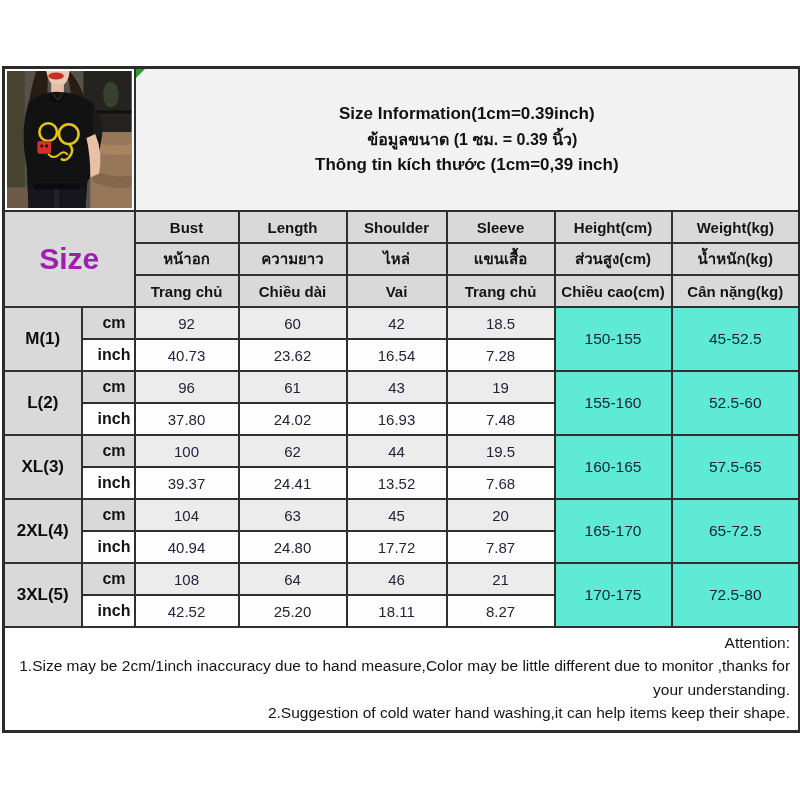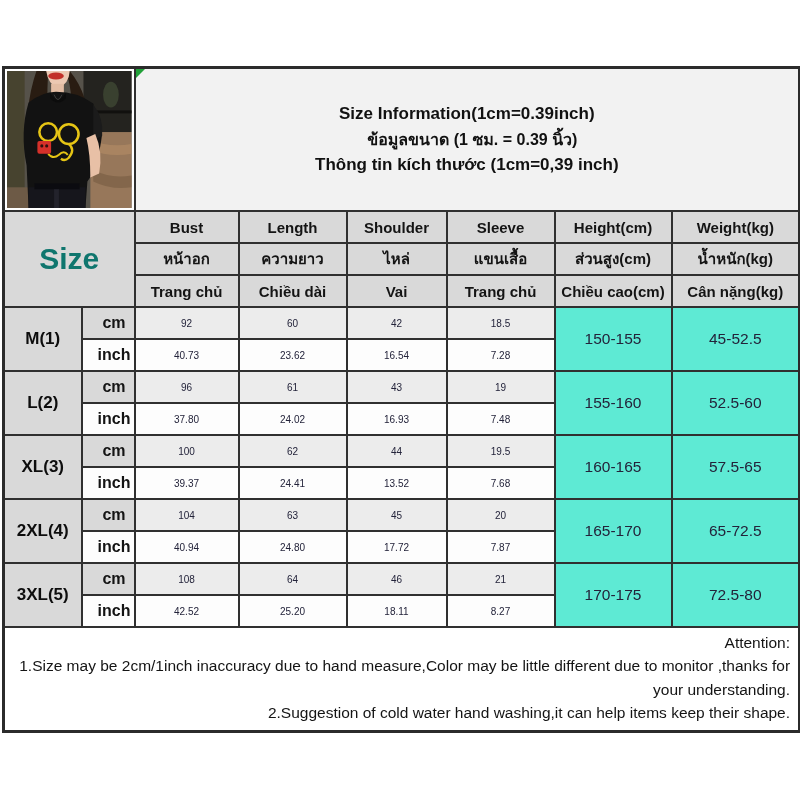--- a/index.html
+++ b/index.html
@@ -28,26 +28,26 @@
   .photo-wrap svg{display:block;width:100%;height:100%;}
   .title-cell{background:#f2f2f2;position:relative;}
   .corner-flag{
     position:absolute;top:0;left:0;width:0;height:0;
     border-top:9px solid #21a038;border-right:9px solid transparent;
   }
   .title-en,.title-vi{font-size:17px;font-weight:bold;color:#111;line-height:1.55;}
   .title-th{font-size:16px;font-weight:bold;color:#111;line-height:1.5;margin-left:11px;}
 
   .gray{background:#d9d9d9;}
-  .size-big{font-size:30px;font-weight:bold;color:#0f766e;}
+  .size-big{font-size:30px;font-weight:bold;color:#a21caf;}
   .hdr{font-size:15px;font-weight:bold;color:#141414;margin-top:48px;}
   .size-lbl{font-size:17px;font-weight:bold;color:#0d0d0d;}
   .unit{font-size:16px;font-weight:bold;color:#141414;padding-left:12px;}
   .unit-inch{background:#fdfdfd;margin-left:32px;}
-  .val{font-size:10px;font-weight:400;color:#23233a;}
+  .val{font-size:15px;font-weight:400;color:#23233a;}
   .row-cm{background:#ececec;}
   .row-inch{background:#fdfdfd;}
   .range{background:#5eead4;font-size:15.5px;font-weight:400;color:#23233a;}
 
   .note-cell{
     background:#ffffff;text-align:right;vertical-align:top;
     padding:3px 8px 0 6px;
   }
   .note-line{font-size:15.5px;font-weight:400;color:#141414;line-height:1.5;}
 </style>

